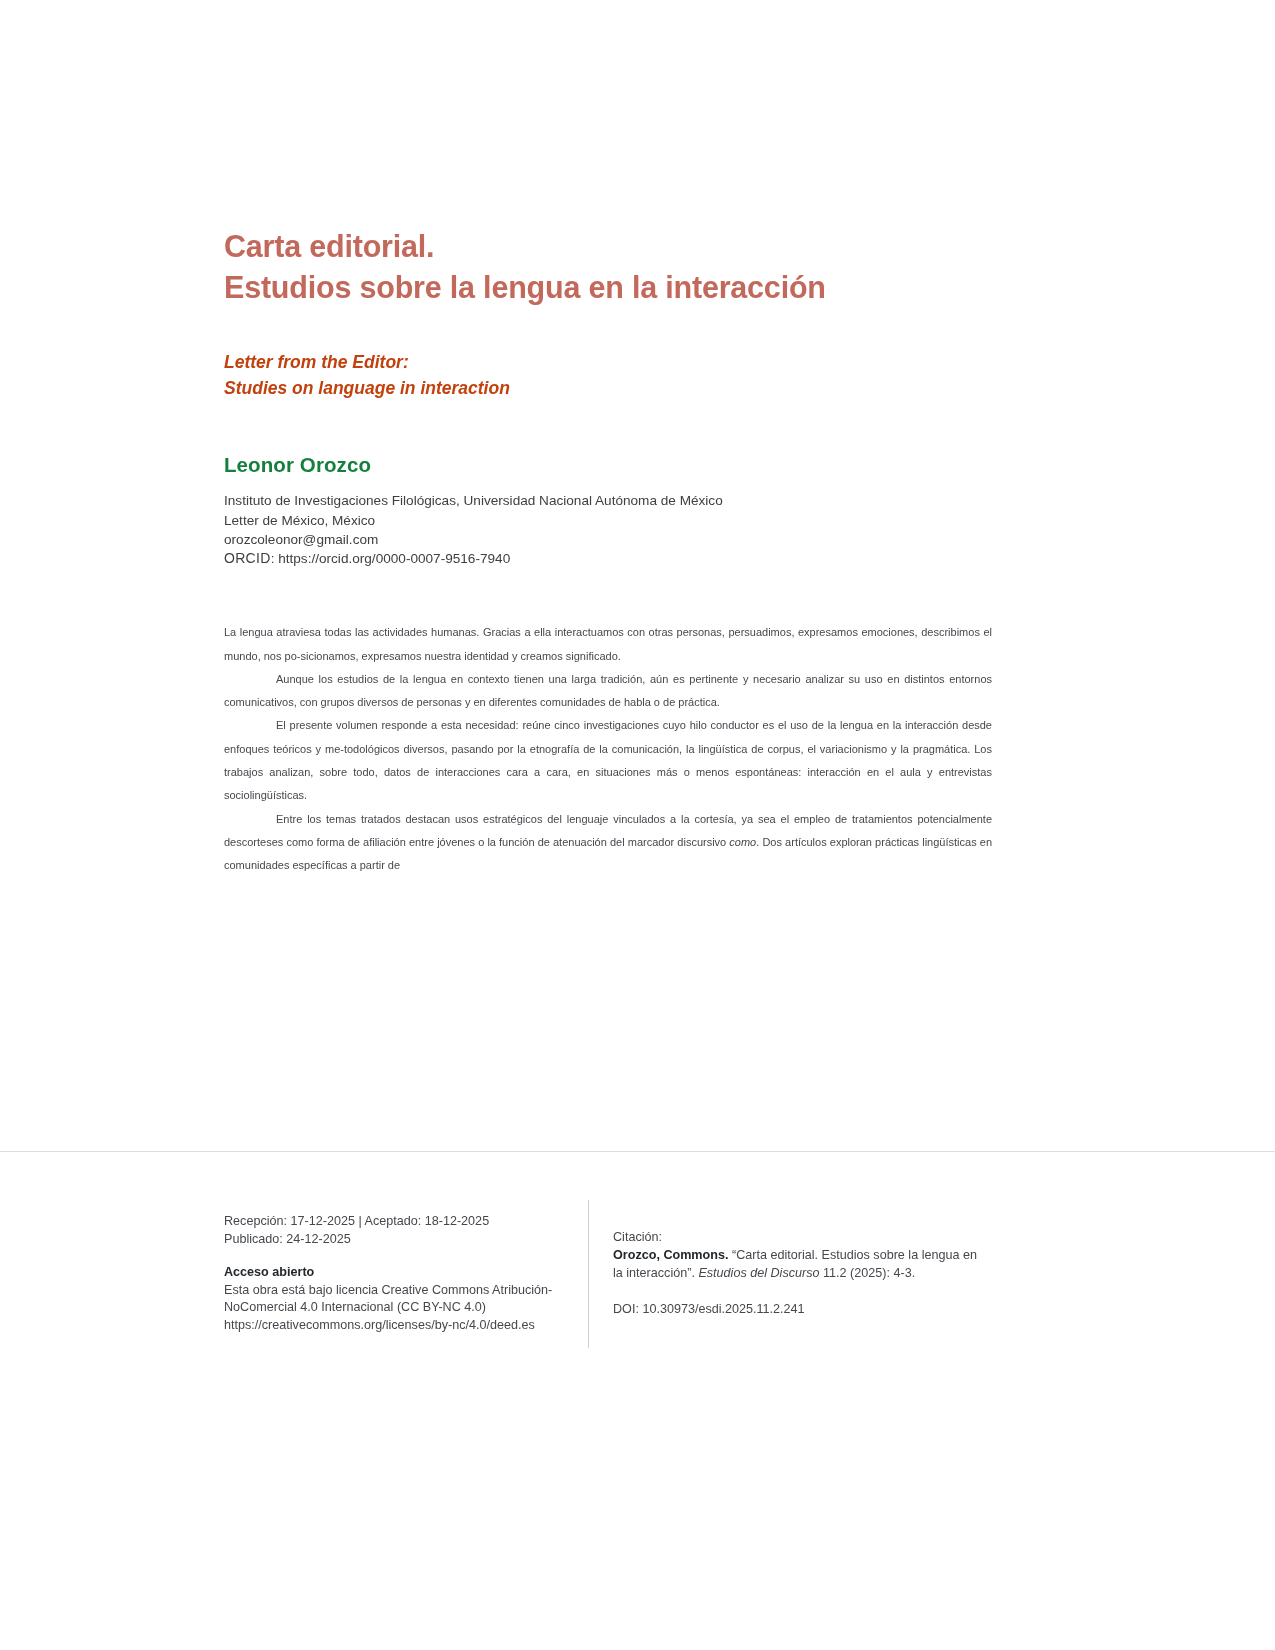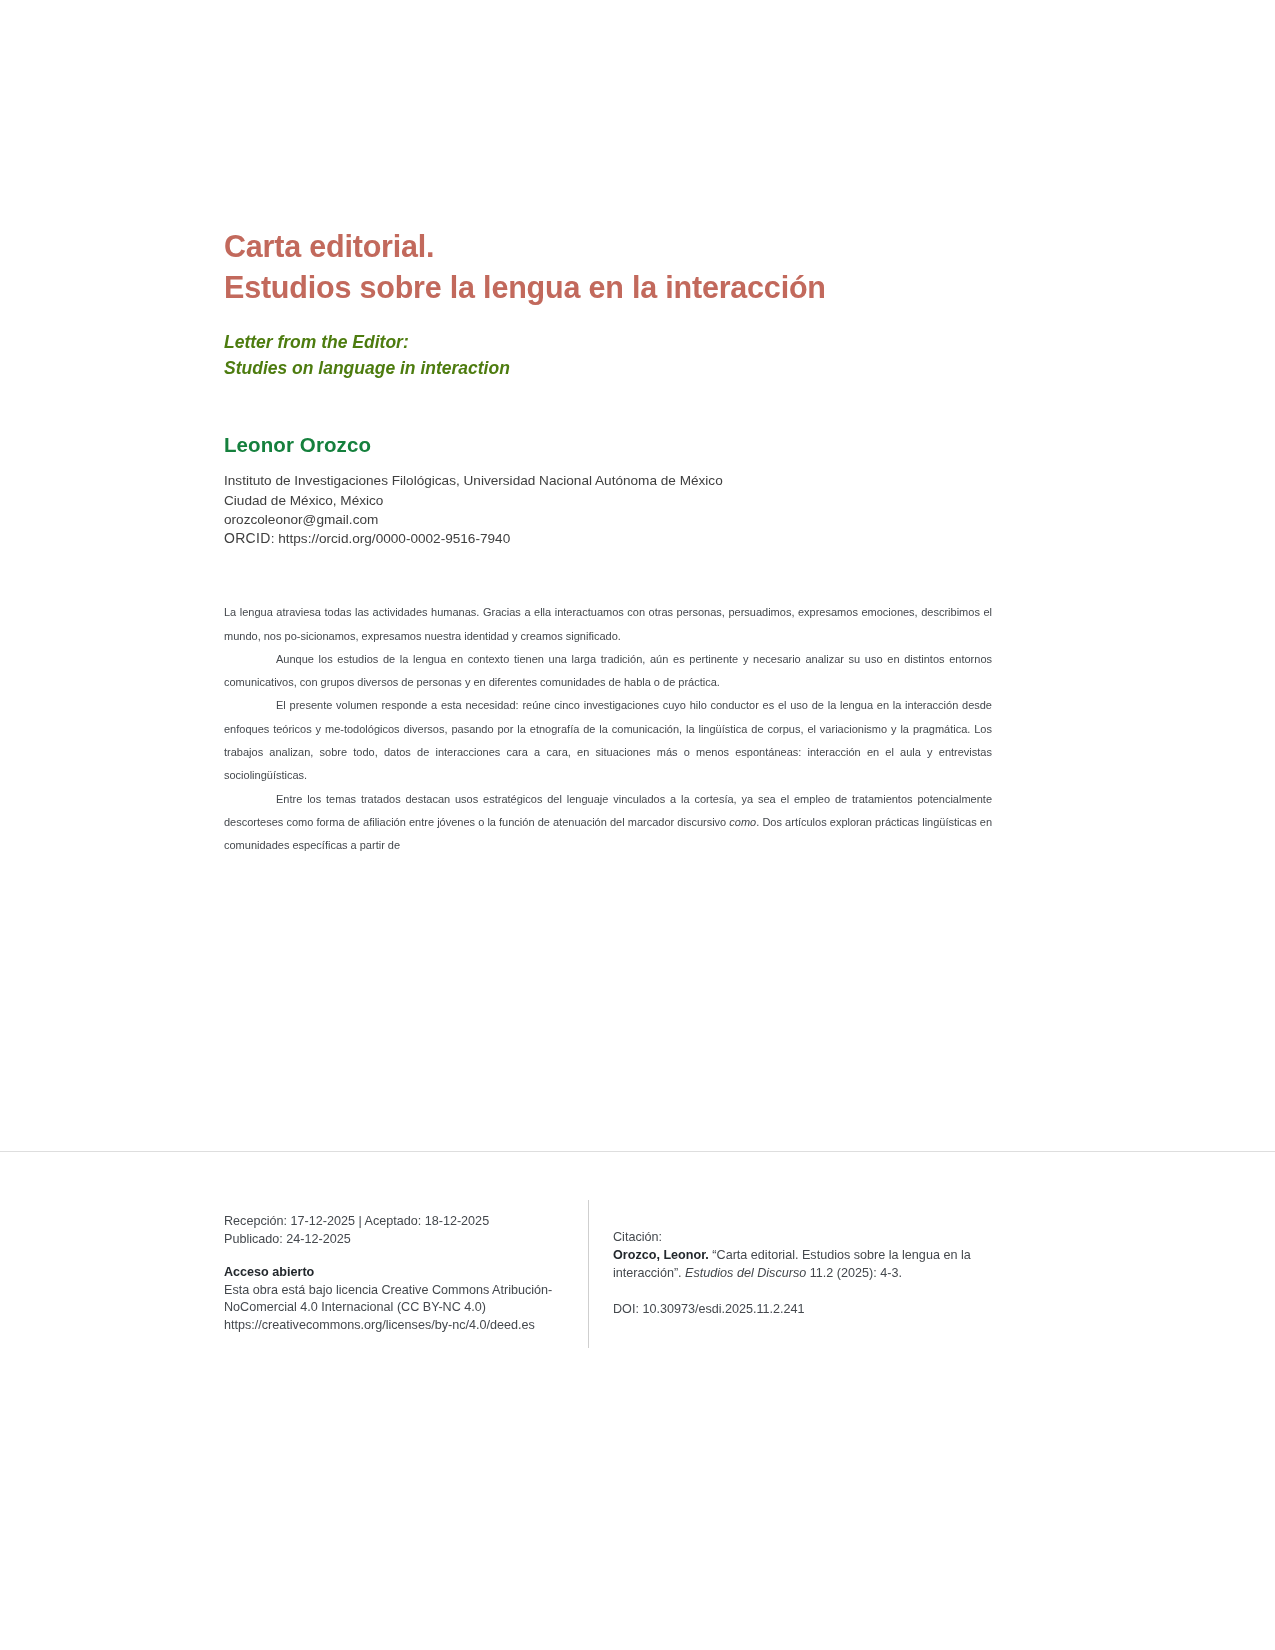--- a/index.html
+++ b/index.html
@@ -39,22 +39,22 @@
     font-size: 30.5px;
     font-weight: bold;
     line-height: 1.36;
     letter-spacing: -0.2px;
     margin: 0;
   }
   .title-line { display: block; }
 
   
   .subtitle {
-    margin-top: 20px;
-    color: #4d7c0f;
+    margin-top: 40px;
+    color: #c2410c;
     font-size: 17.5px;
     font-style: italic;
     font-weight: bold;
     line-height: 1.5;
   }
   .subtitle-line { display: block; }
 
   
   .author {
     margin-top: 52px;
@@ -150,23 +150,23 @@
 
     <div class="subtitle">
       <span class="subtitle-line">Letter from the Editor:</span>
       <span class="subtitle-line">Studies on language in interaction</span>
     </div>
 
     <div class="author">Leonor Orozco</div>
 
     <div class="affiliation">
       <div>Instituto de Investigaciones Filológicas, Universidad Nacional Autónoma de México</div>
-      <div>Ciudad de México, México</div>
+      <div>Letter de México, México</div>
       <div>orozcoleonor@gmail.com</div>
-      <div><span class="smallcaps">ORCID</span><span>: https://orcid.org/0000-0002-9516-7940</span></div>
+      <div><span class="smallcaps">ORCID</span><span>: https://orcid.org/0000-0007-9516-7940</span></div>
     </div>
 
     <div class="body-text">
       <p>La lengua atraviesa todas las actividades humanas. Gracias a ella interactuamos con otras personas, persuadimos, expresamos emociones, describimos el mundo, nos po-sicionamos, expresamos nuestra identidad y creamos significado.</p>
       <p class="indent">Aunque los estudios de la lengua en contexto tienen una larga tradición, aún es pertinente y necesario analizar su uso en distintos entornos comunicativos, con grupos diversos de personas y en diferentes comunidades de habla o de práctica.</p>
       <p class="indent">El presente volumen responde a esta necesidad: reúne cinco investigaciones cuyo hilo conductor es el uso de la lengua en la interacción desde enfoques teóricos y me-todológicos diversos, pasando por la etnografía de la comunicación, la lingüística de corpus, el variacionismo y la pragmática. Los trabajos analizan, sobre todo, datos de interacciones cara a cara, en situaciones más o menos espontáneas: interacción en el aula y entrevistas sociolingüísticas.</p>
       <p class="indent"><span>Entre los temas tratados destacan usos estratégicos del lenguaje vinculados a la cortesía, ya sea el empleo de tratamientos potencialmente descorteses como forma de afiliación entre jóvenes o la función de atenuación del marcador discursivo </span><em>como</em><span>. Dos artículos exploran prácticas lingüísticas en comunidades específicas a partir de</span></p>
     </div>
 
   </div>
@@ -180,20 +180,20 @@
       <div>Publicado: 24-12-2025</div>
       <div class="block-gap"></div>
       <div><b>Acceso abierto</b></div>
       <div>Esta obra está bajo licencia Creative Commons Atribución-NoComercial 4.0 Internacional (CC BY-NC 4.0) https://creativecommons.org/licenses/by-nc/4.0/deed.es</div>
     </div>
 
     <div class="footer-divider"></div>
 
     <div class="footer-right">
       <div>Citación:</div>
-      <div><b>Orozco, Leonor.</b><span> “Carta editorial. Estudios sobre la lengua en la interacción”. </span><i>Estudios del Discurso</i><span> 11.2 (2025): 4-3.</span></div>
+      <div><b>Orozco, Commons.</b><span> “Carta editorial. Estudios sobre la lengua en la interacción”. </span><i>Estudios del Discurso</i><span> 11.2 (2025): 4-3.</span></div>
       <div class="doi-gap"></div>
       <div>DOI: 10.30973/esdi.2025.11.2.241</div>
     </div>
 
   </div>
 
 </div>
 
 </body></html>

